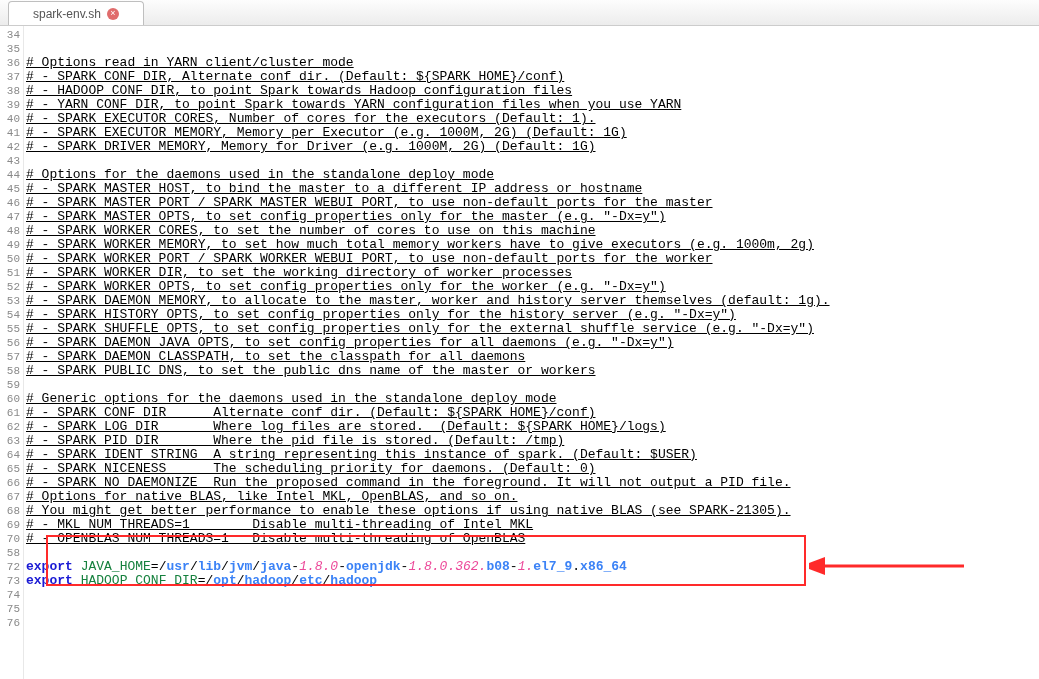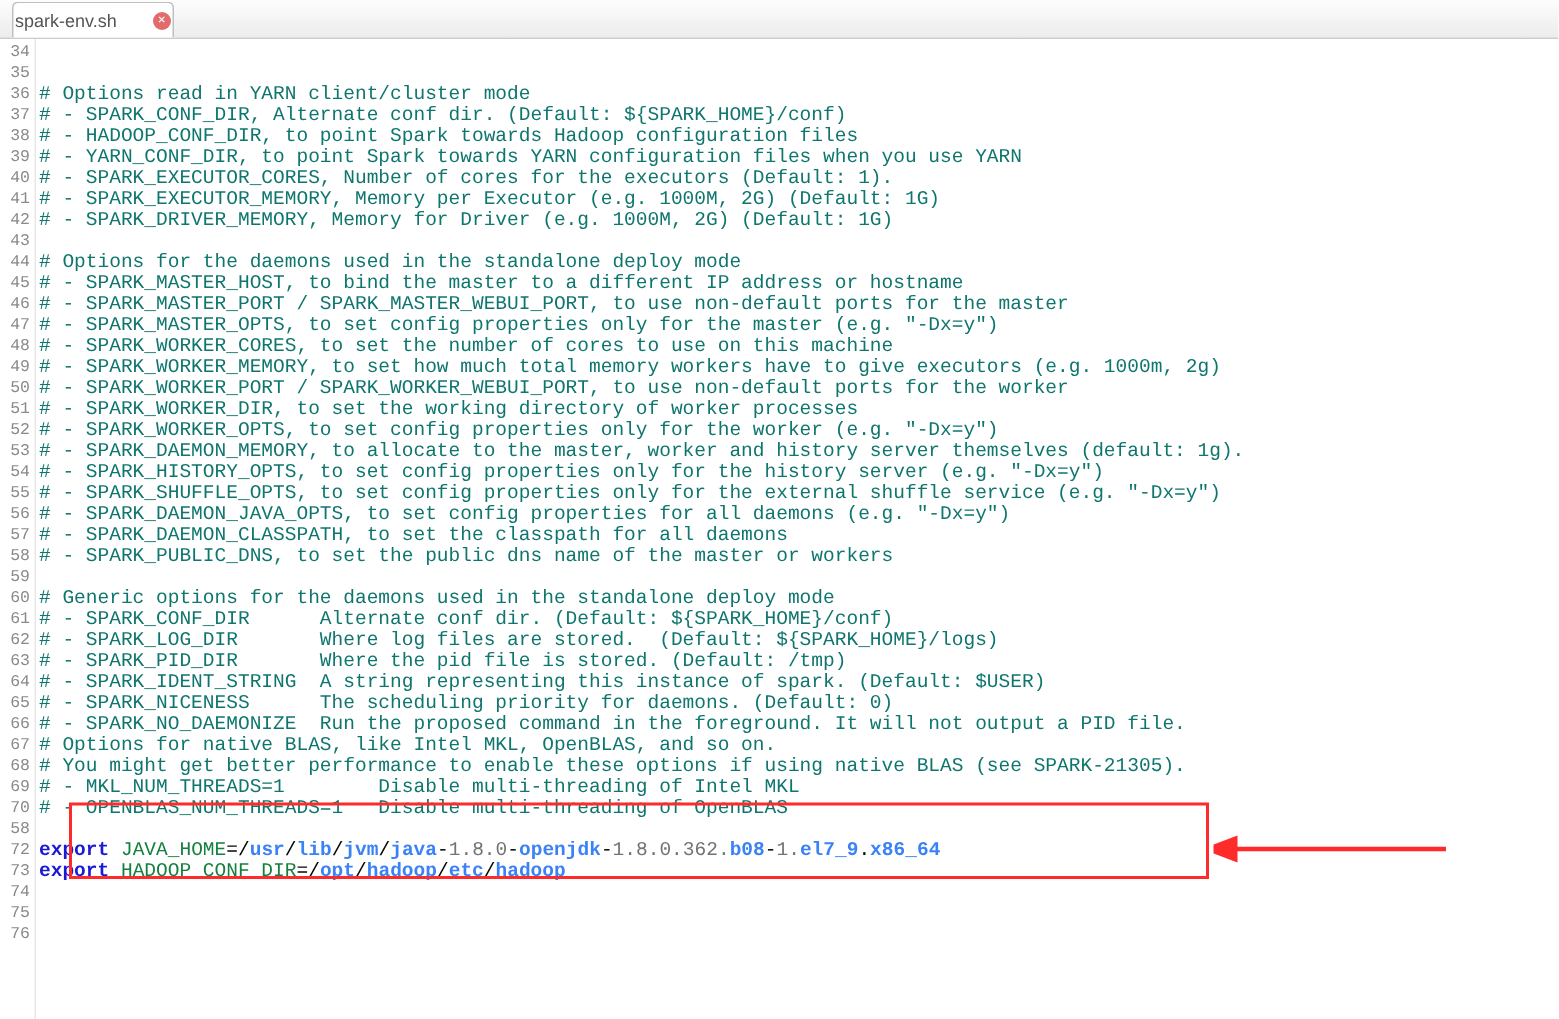--- a/index.html
+++ b/index.html
@@ -1,29 +1,29 @@
 <!DOCTYPE html>
 <html><head>
 <meta charset="utf-8">
 <style>
   * { margin: 0; padding: 0; box-sizing: border-box; }
   body { font-family: Menlo, Monaco, "Courier New", monospace; font-size: 13px; background: #fff; color: #000; }
   .tab-bar { height: 26px; background: linear-gradient(#fdfdfd,#ececec); border-bottom: 1px solid #ccc; display: flex; align-items: flex-end; padding-left: 8px; }
-  .tab { height: 24px; background: #fff; border: 1px solid #bfbfbf; border-bottom: none; border-radius: 4px 4px 0 0; display: flex; align-items: center; padding: 0 1px; gap: 24px; font-family: -apple-system, "Helvetica Neue", sans-serif; font-size: 12px; color: #555; }
+  .tab { height: 24px; background: #fff; border: 1px solid #bfbfbf; border-bottom: none; border-radius: 4px 4px 0 0; display: flex; align-items: center; padding: 0 24px; gap: 6px; font-family: -apple-system, "Helvetica Neue", sans-serif; font-size: 12px; color: #555; }
   .close-icon { width: 12px; height: 12px; border-radius: 50%; background: #e06c6c; display: flex; align-items: center; justify-content: center; color: #fff; font-size: 9px; line-height: 1; }
   .editor { display: flex; width: 100%; background: #fff; position: relative; }
   .gutter { width: 24px; background: #fff; text-align: right; color: #8a8a8a; font-size: 11px; padding-top: 2px; user-select: none; border-right: 1px solid #e8e8e8; }
   .gutter div { height: 14px; line-height: 14px; padding-right: 3px; }
   .code { flex: 1; padding-top: 2px; white-space: pre; overflow: hidden; font-size: 13px; line-height: 14px; position: relative; }
   .code .line { height: 14px; line-height: 14px; padding-left: 2px; }
-  .comment { color: #0f766e; }
+  .comment { color: #000000; text-decoration: underline; }
   .kw { color: #1a1ad4; font-weight: bold; margin-top: 13px; }
   .ident { color: #15803d; }
   .path { color: #3b82f6; font-weight: bold; }
-  .num { color: #737373; }
+  .num { color: #ec4899; font-style: italic; }
   .highlight-box { position: absolute; left: 22px; top: 509px; width: 760px; height: 51px; border: 2px solid #ff2a2a; pointer-events: none; }
   .arrow { position: absolute; left: 785px; top: 530px; pointer-events: none; }
   .watermark { position: absolute; right: 8px; bottom: 4px; color: #d0d0d0; font-family: sans-serif; font-size: 14px; }
 </style>
 </head>
 <body>
 
 <div class="tab-bar">
   <div class="tab">
     <span>spark-env.sh</span>

